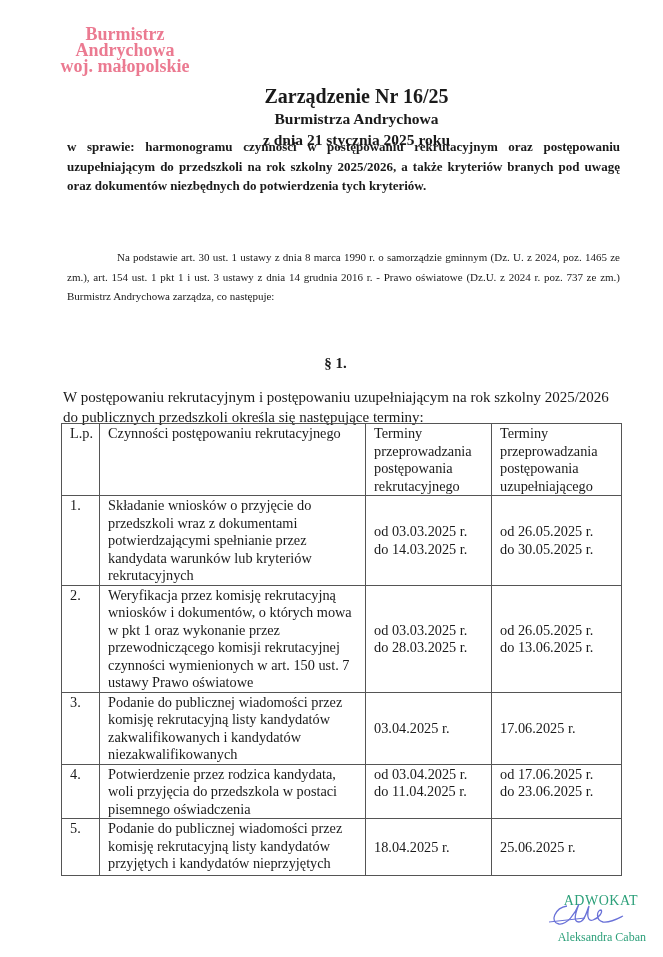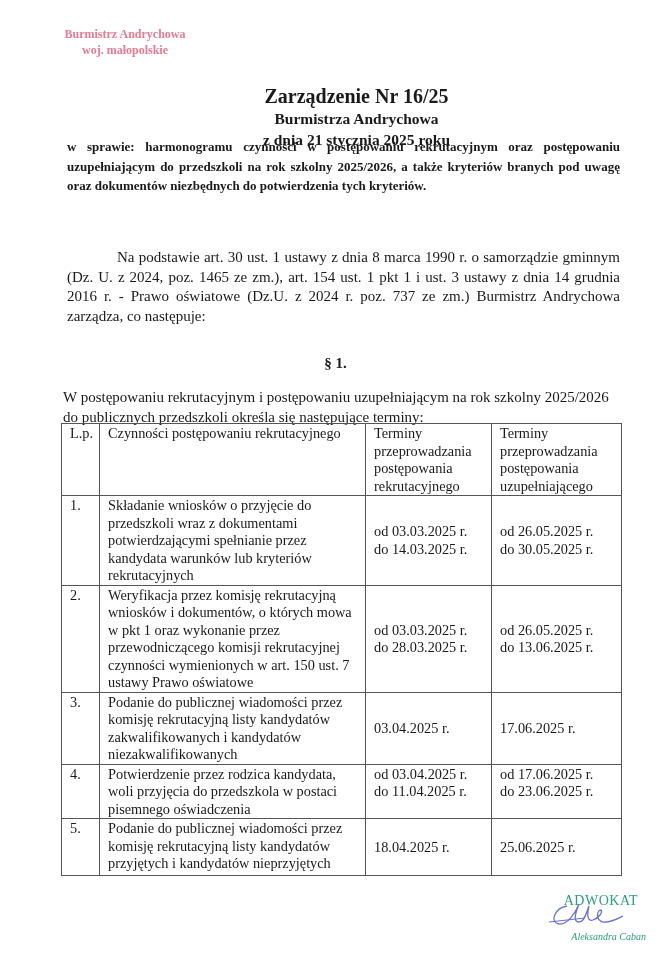--- a/index.html
+++ b/index.html
@@ -3,32 +3,32 @@
 <meta charset="utf-8">
 <style>
   html, body { margin:0; padding:0; }
   body {
     width:663px; height:957px; background:#ffffff; position:relative; overflow:hidden;
     font-family: "Liberation Serif", "DejaVu Serif", serif; color:#1a1a1a;
   }
   .abs { position:absolute; }
   .stamp {
     left:50px; top:26px; width:150px; text-align:center;
-    color:#e8637e; font-weight:bold; font-size:12px; line-height:16px;
+    color:#e8637e; font-weight:bold; font-size:18px; line-height:16px;
     opacity:0.85;
   }
   .title-block { left:0; width:663px; top:36px; text-align:center; font-weight:bold; }
   .title-main { font-size:20px; line-height:24px; margin-left:50px;margin-top:48px; }
   .title-sub { font-size:15.5px; line-height:21px; margin-left:50px; }
   .subject {
     left:67px; top:137px; width:553px; font-weight:bold; font-size:13px;
     line-height:19.5px; text-align:justify; text-align-last:left;
   }
   .basis {
-    left:67px; top:248px; width:553px; font-size:15px; line-height:19.5px;
+    left:67px; top:248px; width:553px; font-size:11px; line-height:19.5px;
     text-align:justify;
   }
   .basis .indent { display:inline-block; width:50px; }
   .para-sign { left:0; width:663px; top:354px; text-align:center; font-weight:bold; font-size:15px; line-height:18px; margin-left:4px;}
   .intro {
     left:63px; top:388px; width:560px; font-size:15px; line-height:19.5px;
   }
   table.sched {
     position:absolute; left:61px; top:423px; border-collapse:collapse;
     font-size:14.3px; line-height:17.5px;
@@ -38,21 +38,21 @@
   }
   table.sched td.date { vertical-align:middle; }
   .c1 { width:22px; }
   .c2 { width:251px; }
   .c3 { width:111px; }
   .c4 { width:115px; }
   .lawyer {
     left:518px; top:893px; width:140px; text-align:right;
   }
   .lawyer-title { color:#2da07a; font-size:14px; line-height:16px; letter-spacing:0.5px; margin-right:20px;}
-  .lawyer-name { color:#2da07a; font-size:10px; font-style:italic; line-height:16px; margin-top:20px; margin-right:12px;}
+  .lawyer-name { color:#2da07a; font-size:12px; line-height:16px; margin-top:20px; margin-right:12px;}
   .sig { position:absolute; left:545px; top:900px; }
 </style>
 </head>
 <body>
 
 <div class="abs stamp">
   <div>Burmistrz Andrychowa</div>
   <div>woj. małopolskie</div>
 </div>
 

